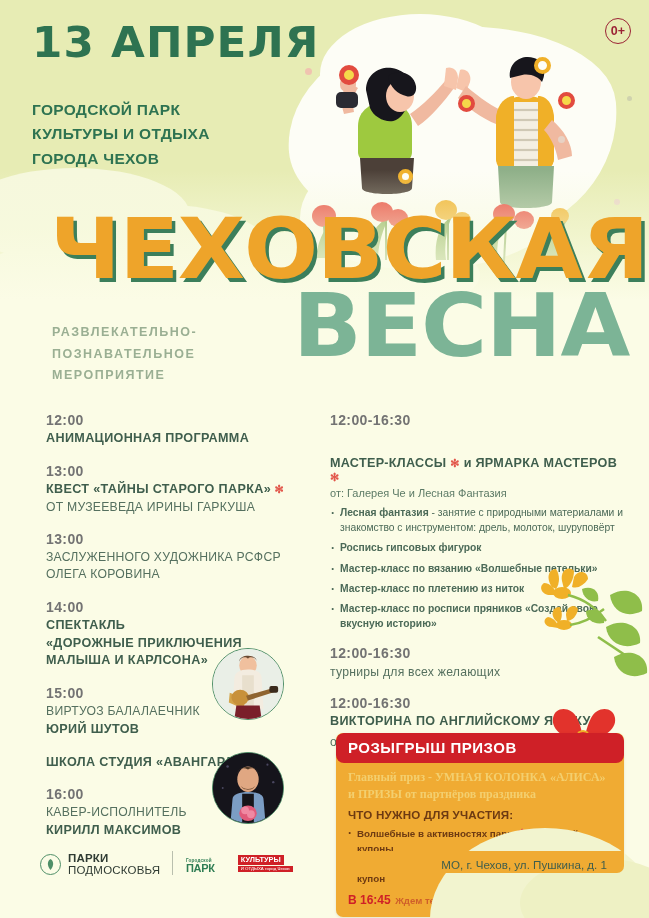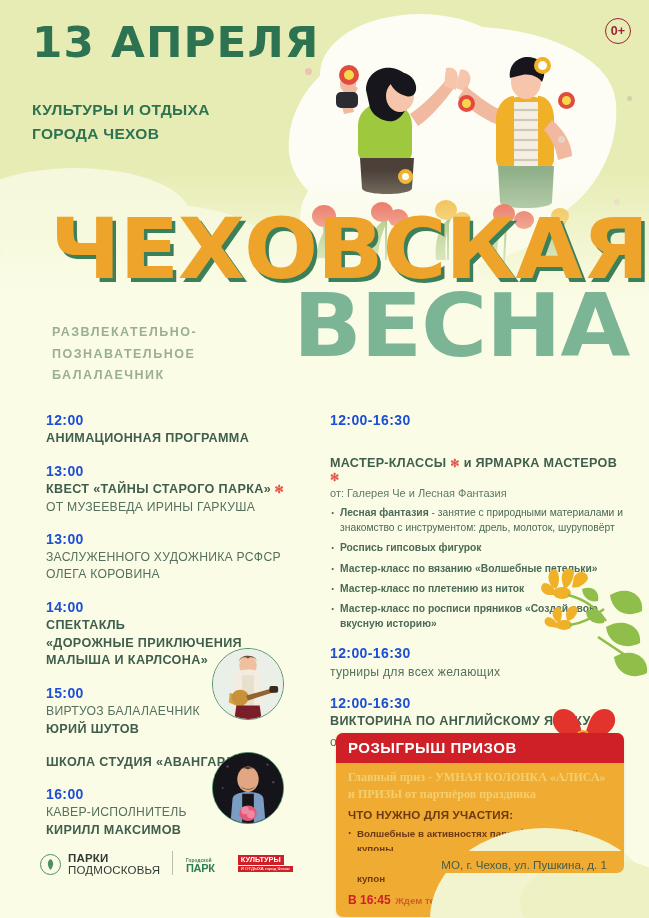--- a/index.html
+++ b/index.html
@@ -90,21 +90,21 @@
     position:absolute; left:52px; top:322px;
     color:#9aaf93; font-size:12.5px; font-weight:bold;
     letter-spacing:1.5px; line-height:1.72;
   }
 
   
   .col-left  { position:absolute; left:46px;  top:412px; width:265px; }
   .col-right { position:absolute; left:330px; top:412px; width:300px; }
 
   .time {
-    color:#1d4ed8; font-size:14px; font-weight:bold;
+    color:#737373; font-size:14px; font-weight:bold;
     letter-spacing:0.4px; margin-bottom:2px;
   }
   .ev { margin-bottom:15px; position:relative; }
   .ev-main {
     color:#3f5e4d; font-size:12.6px; font-weight:bold;
     letter-spacing:0.35px; line-height:1.42;
   }
   .ev-sub {
     color:#55705f; font-size:12.2px; font-weight:normal;
     letter-spacing:0.25px; line-height:1.42;
@@ -145,20 +145,21 @@
   .prize {
     position:absolute; left:336px; top:733px; width:288px;
     border-radius:7px; overflow:hidden;
     background:#f0ab33;
     box-shadow:0 1px 3px rgba(0,0,0,.10);
   }
   .prize-head {
     background:#cf2027; color:#ffffff;
     font-size:15px; font-weight:bold; letter-spacing:0.5px;
     padding:6px 12px 7px;
+    border-radius:8px;
   }
   .prize-body { padding:6px 12px 9px; }
   .prize-lead {
     color:#f3cf6f; font-size:12px; line-height:1.42; font-weight:bold;font-family:Liberation Serif, serif;
   }
   .prize-q {
     color:#6d3a12; font-size:11.6px; font-weight:bold;
     margin:5px 0 4px; letter-spacing:0.2px;
   }
   .prize-list { list-style:none; margin:0; padding:0; }
@@ -315,31 +316,32 @@
     <div class="dot" style="left:305px; top:68px; width:7px; height:7px; background:#f0c3b0;"></div>
     <div class="dot" style="left:558px; top:136px; width:7px; height:7px; background:#e8d2c4;"></div>
     <div class="dot" style="left:627px; top:96px; width:5px; height:5px; background:#cfd2ae;"></div>
     <div class="dot" style="left:614px; top:199px; width:6px; height:6px; background:#e8d2c4;"></div>
 
     <div class="band-fade"></div>
   </div>
 
   <div class="date">13 АПРЕЛЯ</div>
   <div class="venue">
+    <div>ГОРОДСКОЙ ПАРК</div>
     <div>КУЛЬТУРЫ И ОТДЫХА</div>
     <div>ГОРОДА ЧЕХОВ</div>
   </div>
   <div class="badge0">0+</div>
 
   <div class="title1">ЧЕХОВСКАЯ</div>
   <div class="title2">ВЕСНА</div>
   <div class="subtitle">
     <div>РАЗВЛЕКАТЕЛЬНО-</div>
     <div>ПОЗНАВАТЕЛЬНОЕ</div>
-    <div>БАЛАЛАЕЧНИК</div>
+    <div>МЕРОПРИЯТИЕ</div>
   </div>
 
   <div class="col-left" id="leftCol">
       <div class="ev">
         <div class="time">12:00</div>
         <div class="ev-main">АНИМАЦИОННАЯ ПРОГРАММА</div>
       </div>
       <div class="ev">
         <div class="time">13:00</div>
         <div class="ev-main">КВЕСТ «ТАЙНЫ СТАРОГО ПАРКА»<span class="ast"> ✻</span></div>

